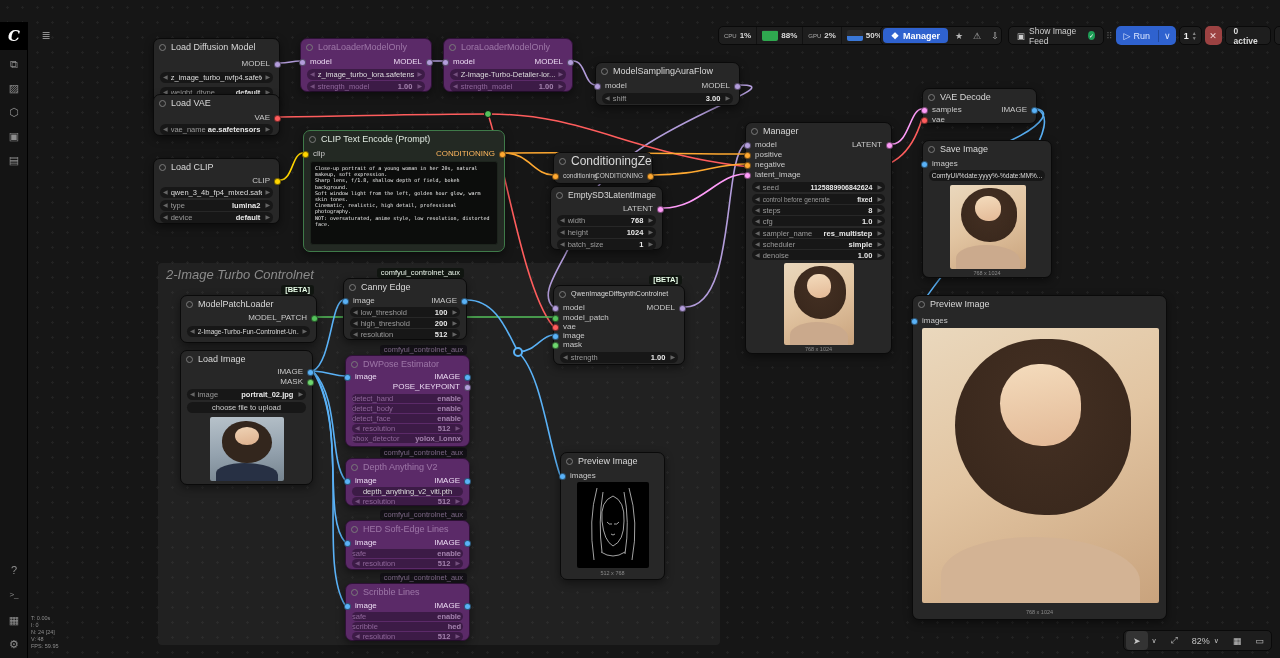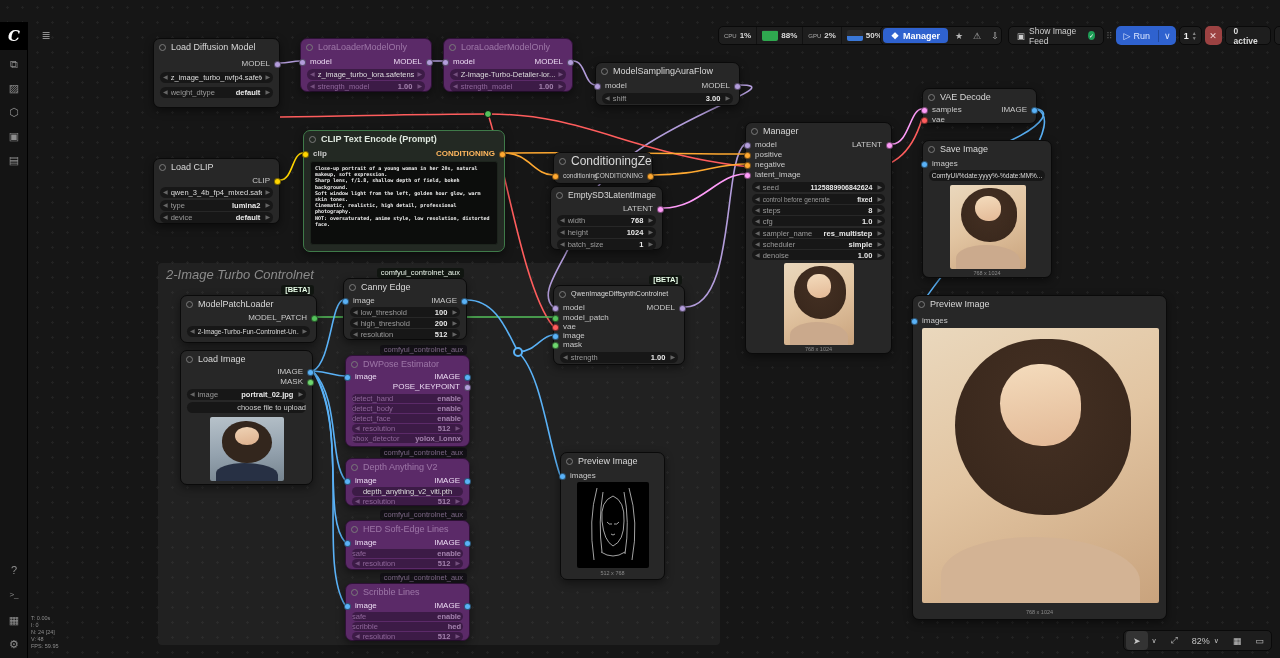--- a/index.html
+++ b/index.html
@@ -41,24 +41,24 @@
   .sdot{ position:absolute; width:7px; height:7px; border-radius:50%; top:1.5px; border:1px solid rgba(0,0,0,.5); }
   .slot.in .sdot{ left:-3px; } .slot.out .sdot{ right:-3px; }
   .slot.tiny{ font-size:6.5px; }
   .widget{ position:absolute; left:6px; right:6px; height:11px; background:#171717; border-radius:6px;
            display:flex; align-items:center; font-size:7.5px; line-height:11px; color:#9a9a9a; overflow:hidden;}
   .wa{ font-style:normal; color:#666; font-size:6px; padding:0 3px; }
   .la::before{ content:"◀"; } .ra::before{ content:"▶"; }
   .wl{ flex:1; text-align:left; white-space:nowrap; overflow:hidden; }
   .wv{ color:#e9e9e9; font-weight:bold; white-space:nowrap; padding-right:2px;}
   .widget.center .wl{ text-align:center; color:#ddd; }
-  .wbtn{ position:absolute; left:6px; right:6px; height:11px; background:#171717; border-radius:6px; text-align:right; font-size:7.5px; line-height:11px; color:#cfcfcf;}
+  .wbtn{ position:absolute; left:6px; right:6px; height:11px; background:#171717; border-radius:6px; text-align:center; font-size:7.5px; line-height:11px; color:#cfcfcf;}
   .cap{ position:absolute; left:0; right:0; text-align:center; font-size:5.5px; color:#8a8a8a; }
   
-  .node.green{ background:#232923; border:1px solid #3f7a49;font-weight:bold; }
+  .node.green{ background:#232923; border:1px solid #3f7a49; }
   .node.green .nh{ color:#dfe8df; }
   .ta{ position:absolute; left:6px; right:6px; top:30px; bottom:6px; background:#0c0d0c; border:1px solid #1d241d; border-radius:3px;
        color:#f0f0f0; font-size:5px; line-height:6.2px; padding:3px 4px; white-space:pre-line; overflow:hidden;
        font-family:"DejaVu Sans Mono", monospace; }
   
   .node.byp{ background:#5b2a68; border-color:#2e1136; }
   .node.byp .nh{ color:rgba(230,205,238,.45); }
   .node.byp .widget{ background:rgba(15,4,20,.4); color:rgba(205,160,218,.55); }
   .node.byp .wv{ color:rgba(228,195,238,.6); }
   .node.byp .wa{ color:rgba(200,160,210,.4); }
@@ -313,20 +313,31 @@
     <div class="slot in" style="top:18px"><i class="sdot" style="background:#b39ddb"></i><span>model</span></div>
     <div class="slot out" style="top:18px"><span>MODEL</span><i class="sdot" style="background:#b39ddb"></i></div>
     <div class="widget" style="top:30px">
         <i class="wa la"></i>
         <span class="wl">shift</span>
         <span class="wv">3.00</span>
         <i class="wa ra"></i>
       </div>
   </div>
 
+  <div class="node" style="left:153px;top:94px;width:127px;height:42px">
+    <i class="cdot"></i>
+    <div class="nh">Load VAE</div>
+    <div class="slot out" style="top:18px"><span>VAE</span><i class="sdot" style="background:#ff5d5d"></i></div>
+    <div class="widget" style="top:29px">
+        <i class="wa la"></i>
+        <span class="wl">vae_name</span>
+        <span class="wv">ae.safetensors</span>
+        <i class="wa ra"></i>
+      </div>
+  </div>
 
   <div class="node" style="left:153px;top:158px;width:127px;height:66px">
     <i class="cdot"></i>
     <div class="nh">Load CLIP</div>
     <div class="slot out" style="top:17px"><span>CLIP</span><i class="sdot" style="background:#ffd500"></i></div>
     <div class="widget center" style="top:28px">
         <i class="wa la"></i>
         <span class="wl">qwen_3_4b_fp4_mixed.safeten...</span>
         <i class="wa ra"></i>
       </div>

